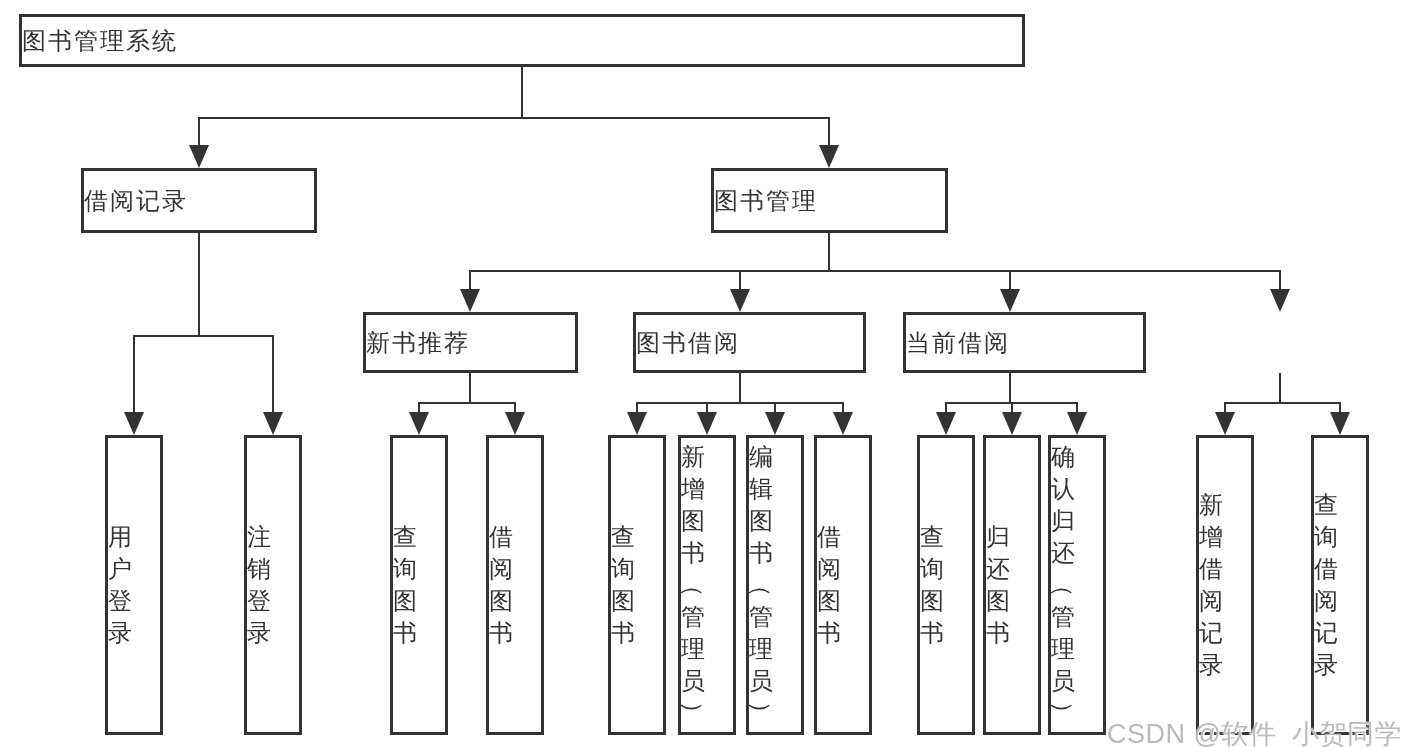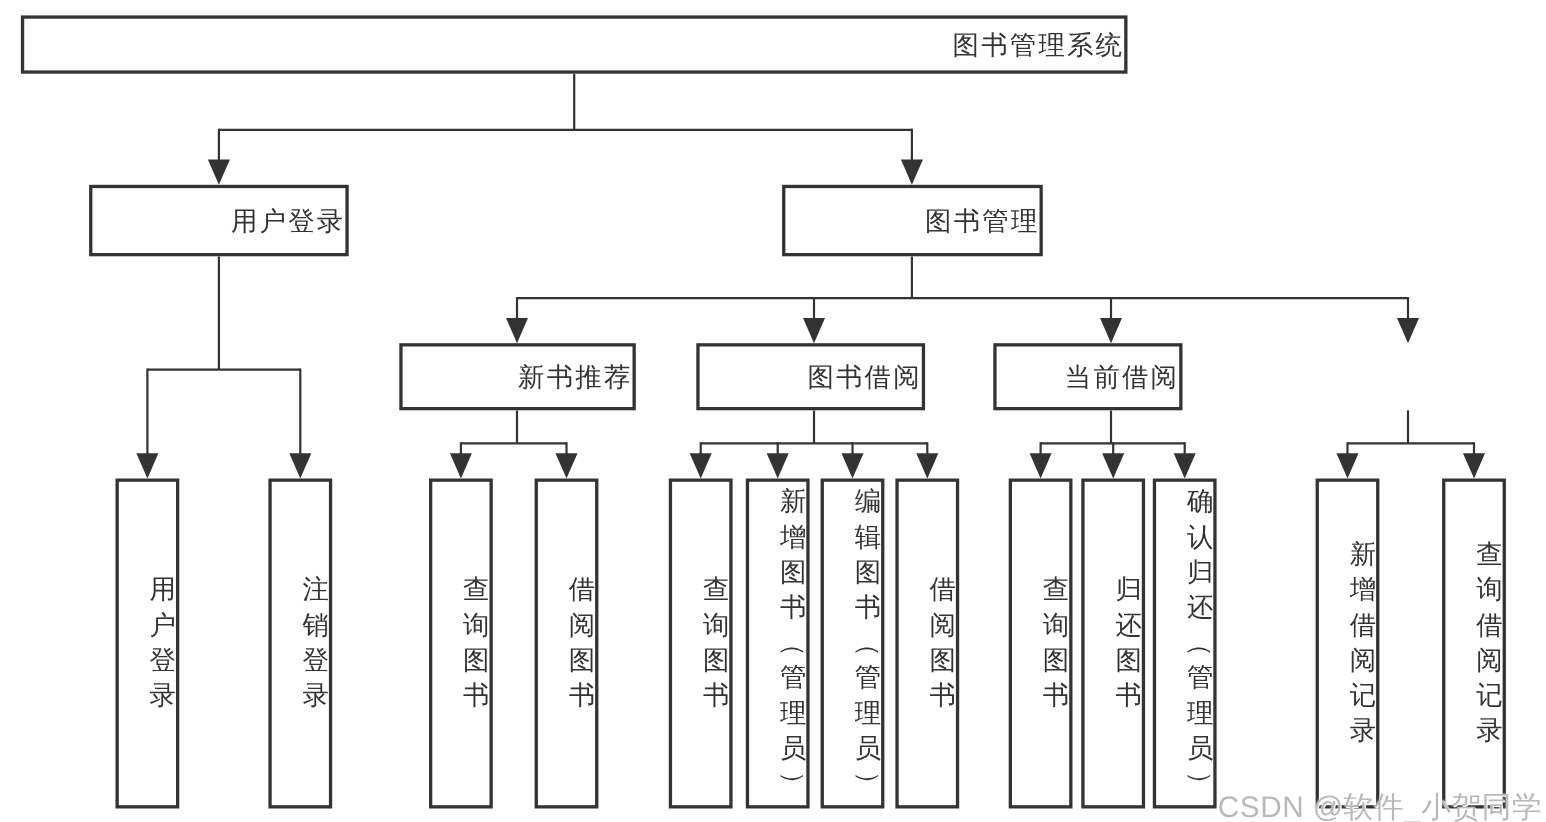--- a/index.html
+++ b/index.html
@@ -19,21 +19,21 @@
   }
   svg.connectors line { stroke: var(--line, #333333); stroke-width: 2; }
   svg.connectors polygon { fill: var(--line, #333333); }
   .box {
     position: absolute;
     box-sizing: border-box;
     border: 3px solid var(--line, #333333);
     background: #ffffff;
     display: flex;
     align-items: center;
-    justify-content: flex-end;
+    justify-content: flex-start;
     color: var(--text, #333333);
     z-index: 2;
   }
   .hlabel {
     font-size: 24px;
     letter-spacing: 2px;
     white-space: nowrap;
   }
   .vtext {
     display: flex;
@@ -124,33 +124,33 @@
     <polygon points="1215,412 1235,412 1225,435"></polygon>
     <line x1="1340" y1="402" x2="1340" y2="415"></line>
     <polygon points="1330,412 1350,412 1340,435"></polygon>
   </svg>
 
   <div class="box" style="left:19px;top:14px;width:1006px;height:53px">
     <span class="hlabel">图书管理系统</span>
   </div>
 
   <div class="box" style="left:81px;top:168px;width:236px;height:65px">
-    <span class="hlabel">用户登录</span>
+    <span class="hlabel">借阅记录</span>
   </div>
   <div class="box" style="left:363px;top:312px;width:215px;height:61px">
     <span class="hlabel">新书推荐</span>
   </div>
 
   <div class="box" style="left:711px;top:168px;width:237px;height:65px">
     <span class="hlabel">图书管理</span>
   </div>
-  <div class="box" style="left:633px;top:312px;width:208px;height:61px">
+  <div class="box" style="left:633px;top:312px;width:233px;height:61px">
     <span class="hlabel">图书借阅</span>
   </div>
-  <div class="box" style="left:903px;top:312px;width:172px;height:61px">
+  <div class="box" style="left:903px;top:312px;width:243px;height:61px">
     <span class="hlabel">当前借阅</span>
   </div>
 
   <div class="box" style="left:105px;top:435px;width:58px;height:300px">
     <div class="vtext">
         <span class="vchar">用</span>
         <span class="vchar">户</span>
         <span class="vchar">登</span>
         <span class="vchar">录</span>
       </div>

